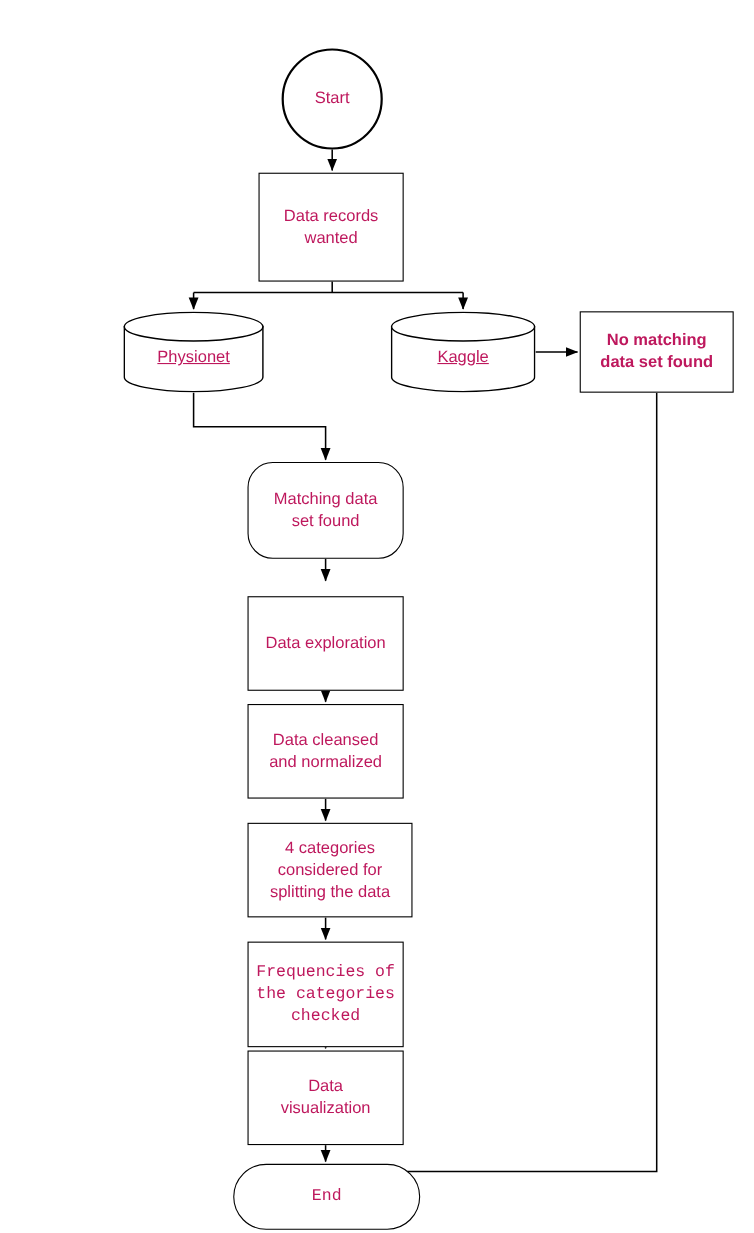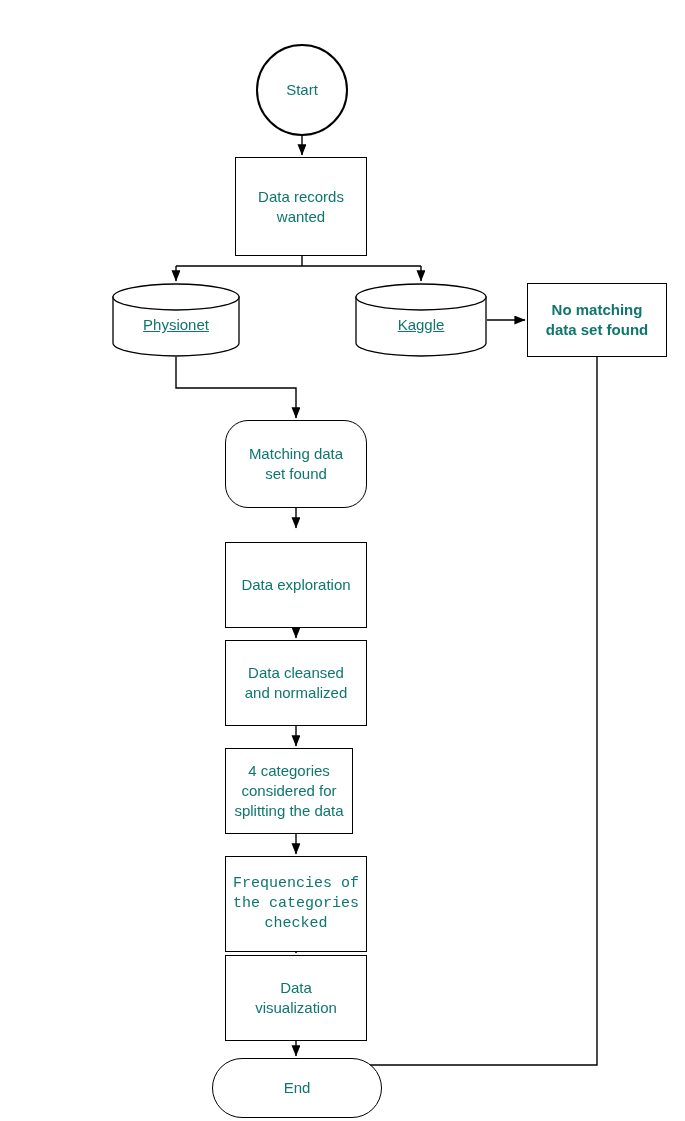--- a/index.html
+++ b/index.html
@@ -29,21 +29,21 @@
   }
   .node {
     position: absolute;
     box-sizing: border-box;
     display: flex;
     align-items: center;
     justify-content: center;
     text-align: center;
     font-size: 15px;
     line-height: 1.32;
-    color: #0f766e;
+    color: #be185d;
     background: #ffffff;
     white-space: pre-line;
     z-index: 2;
   }
   .node-rect {
     border: 1.3px solid #000000;
   }
   .node-circle {
     border: 2.1px solid #000000;
     border-radius: 50%;
@@ -109,23 +109,23 @@
           <path d="M1,14 L1,60 A65,13 0 0 0 131,60 L131,14 Z" fill="#ffffff" stroke="#000000" stroke-width="1.3"></path>
           <ellipse cx="66" cy="14" rx="65" ry="13" fill="#ffffff" stroke="#000000" stroke-width="1.3"></ellipse>
         </svg><div class="cyl-label" style="margin-top: 10px;">Kaggle</div></div>
       <div class="node node-rect" style="left: 527px; top: 283px; width: 140px; height: 74px; font-weight: bold;"><span>No matching
 data set found</span></div>
       <div class="node node-rect" style="left: 225px; top: 420px; width: 142px; height: 88px; border-radius: 23px;"><span>Matching data
 set found</span></div>
       <div class="node node-rect" style="left: 225px; top: 530px; width: 142px; height: 86px; margin-top: 12px;"><span>Data exploration</span></div>
       <div class="node node-rect" style="left: 225px; top: 640px; width: 142px; height: 86px;"><span>Data cleansed
 and normalized</span></div>
-      <div class="node node-rect" style="left: 225px; top: 748px; width: 128px; height: 86px;"><span>4 categories
+      <div class="node node-rect" style="left: 225px; top: 748px; width: 150px; height: 86px;"><span>4 categories
 considered for
 splitting the data</span></div>
       <div class="node node-rect" style="left: 225px; top: 856px; width: 142px; height: 96px; font-family: Liberation Mono, monospace;"><span>Frequencies of
 the categories
 checked</span></div>
       <div class="node node-rect" style="left: 225px; top: 955px; width: 142px; height: 86px;"><span>Data
 visualization</span></div>
-      <div class="node node-stadium" style="left: 212px; top: 1058px; width: 170px; height: 60px;"><span>End</span></div>
+      <div class="node node-stadium" style="left: 212px; top: 1058px; width: 170px; height: 60px; font-family: Liberation Mono, monospace;"><span>End</span></div>
     </div>
 </div>
 
 </body></html>

